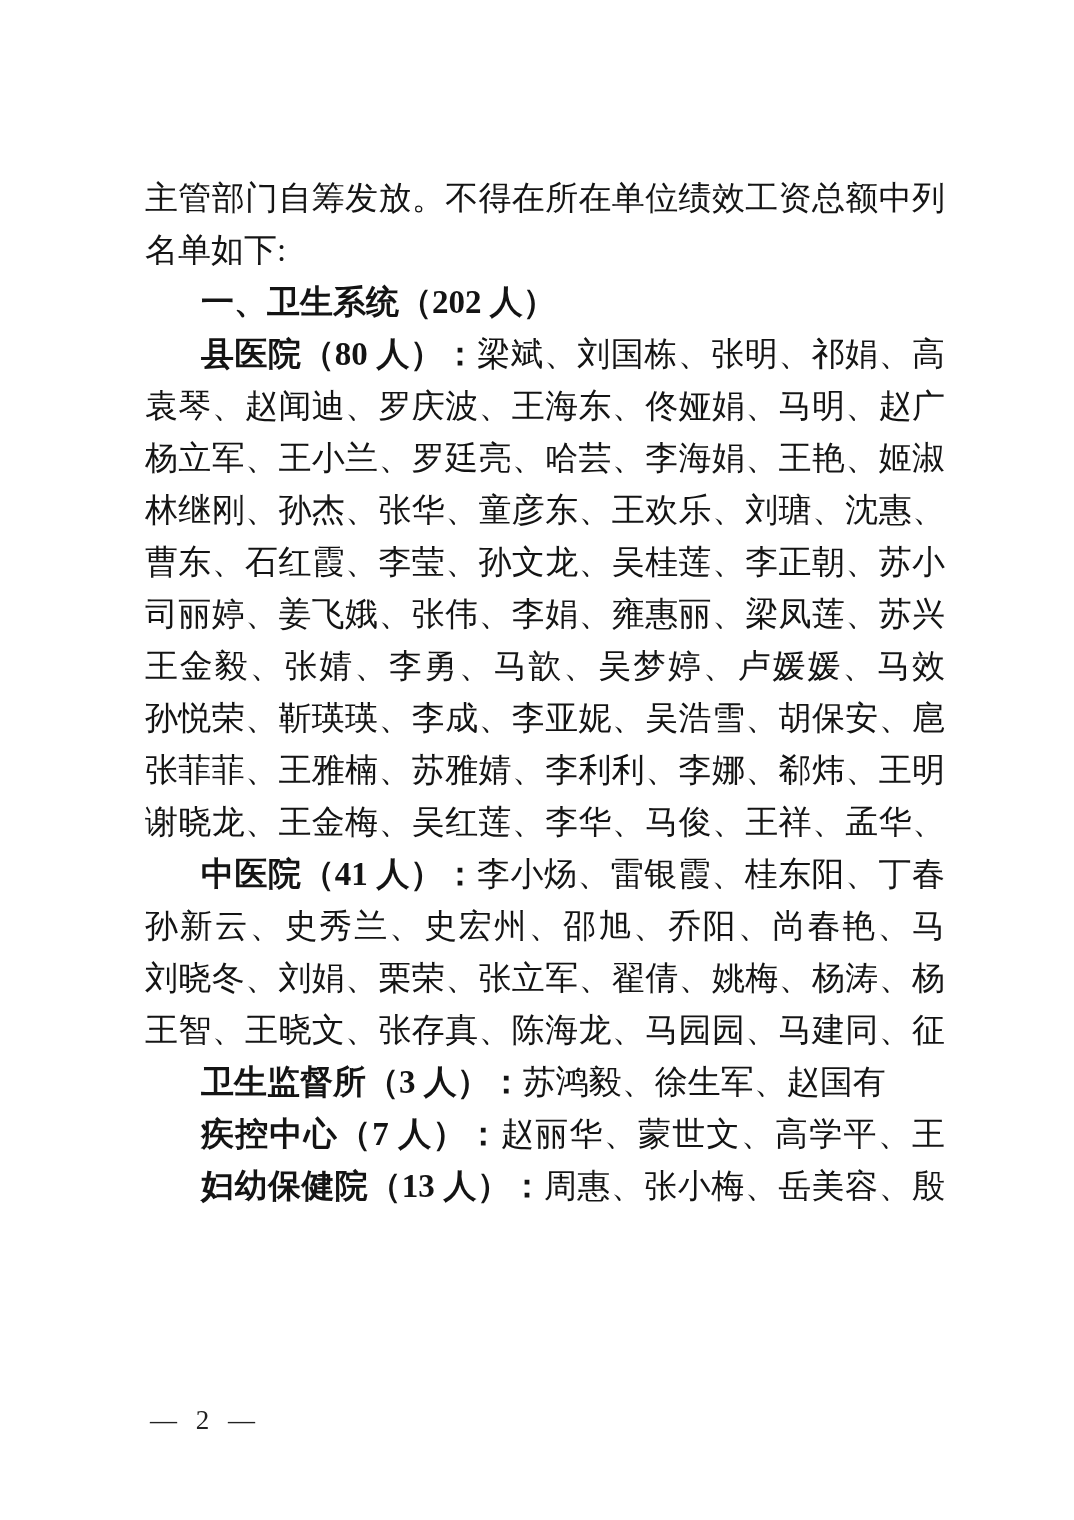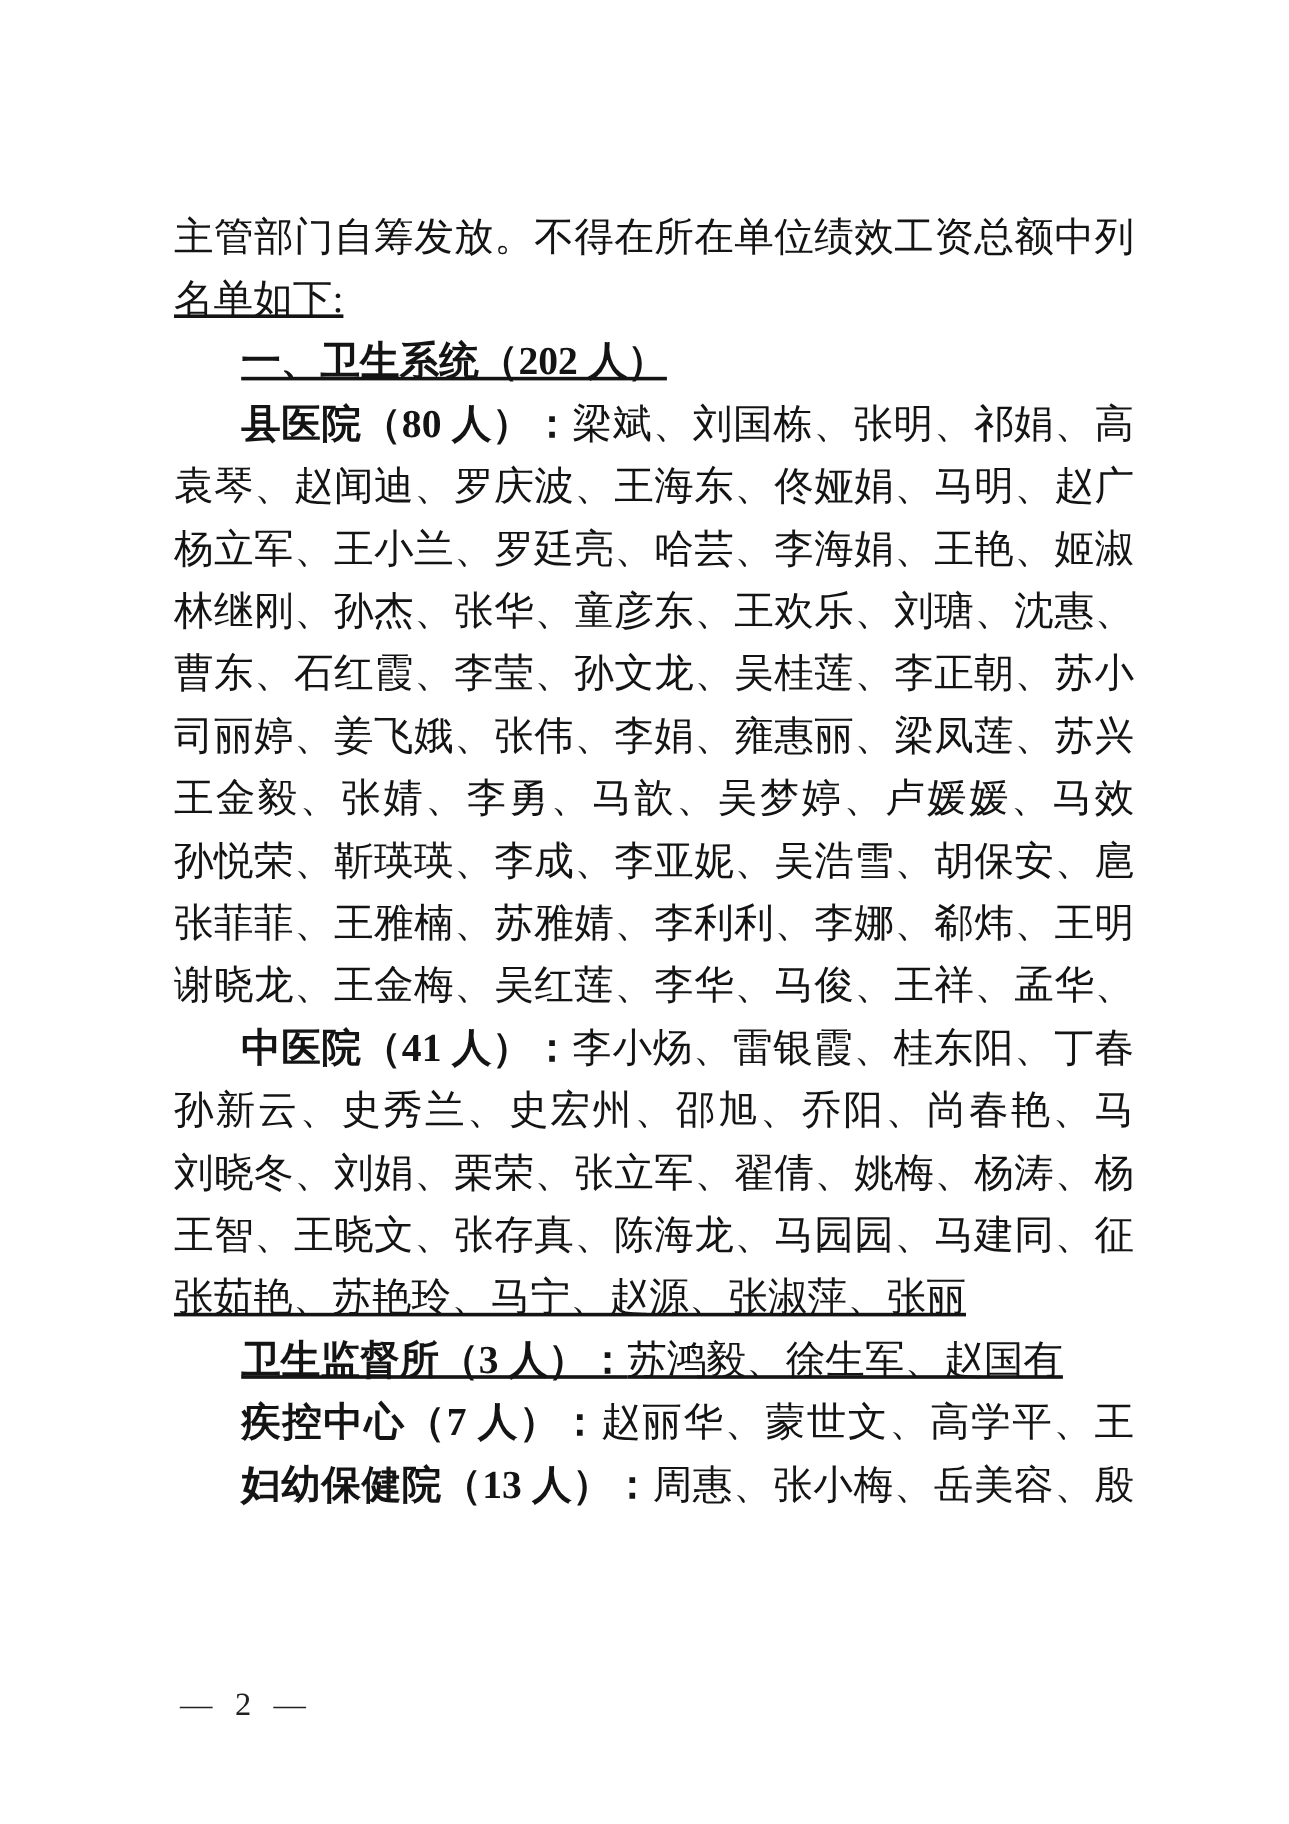--- a/index.html
+++ b/index.html
@@ -27,21 +27,20 @@
     height: 52px;
     line-height: 52px;
     text-align: justify;
     text-align-last: justify;
     text-justify: inter-character;
     white-space: normal;
     overflow: hidden;
   }
   .doc-line.nofill {
     text-align-last: left;
-    text-decoration: underline;
   }
   .doc-line.indent {
     text-indent: 56px;
   }
   .doc-line .bold {
     font-weight: bold;
   }
   .page-footer {
     position: absolute;
     left: 150px;
@@ -67,19 +66,18 @@
       <div class="doc-line"><span>曹东、石红霞、李莹、孙文龙、吴桂莲、李正朝、苏小凡、朱珊、</span></div>
       <div class="doc-line"><span>司丽婷、姜飞娥、张伟、李娟、雍惠丽、梁凤莲、苏兴如、郭巧英、</span></div>
       <div class="doc-line"><span>王金毅、张婧、李勇、马歆、吴梦婷、卢媛媛、马效妹、田晓风、</span></div>
       <div class="doc-line"><span>孙悦荣、靳瑛瑛、李成、李亚妮、吴浩雪、胡保安、扈泽东、</span></div>
       <div class="doc-line"><span>张菲菲、王雅楠、苏雅婧、李利利、李娜、郗炜、王明艳、孙美娟、</span></div>
       <div class="doc-line"><span>谢晓龙、王金梅、吴红莲、李华、马俊、王祥、孟华、张成东、</span></div>
       <div class="doc-line indent"><span class="bold">中医院（41 人）：</span><span>李小炀、雷银霞、桂东阳、丁春权、安继祥、</span></div>
       <div class="doc-line"><span>孙新云、史秀兰、史宏州、邵旭、乔阳、尚春艳、马瑞、马军、</span></div>
       <div class="doc-line"><span>刘晓冬、刘娟、栗荣、张立军、翟倩、姚梅、杨涛、杨淑珍、吴燕、</span></div>
       <div class="doc-line"><span>王智、王晓文、张存真、陈海龙、马园园、马建同、征自山、张洁、</span></div>
-      <div class="doc-line nofill"><span>张茹艳、苏艳玲、马宁、赵源、张淑萍、张丽</span></div>
       <div class="doc-line nofill indent"><span class="bold">卫生监督所（3 人）：</span><span>苏鸿毅、徐生军、赵国有</span></div>
       <div class="doc-line indent"><span class="bold">疾控中心（7 人）：</span><span>赵丽华、蒙世文、高学平、王洁、马玉秀、</span></div>
       <div class="doc-line indent"><span class="bold">妇幼保健院（13 人）：</span><span>周惠、张小梅、岳美容、殷娟、喜建花、</span></div>
     </div>
   <div class="page-footer">— 2 —</div>
 </div>
 
 </body></html>

